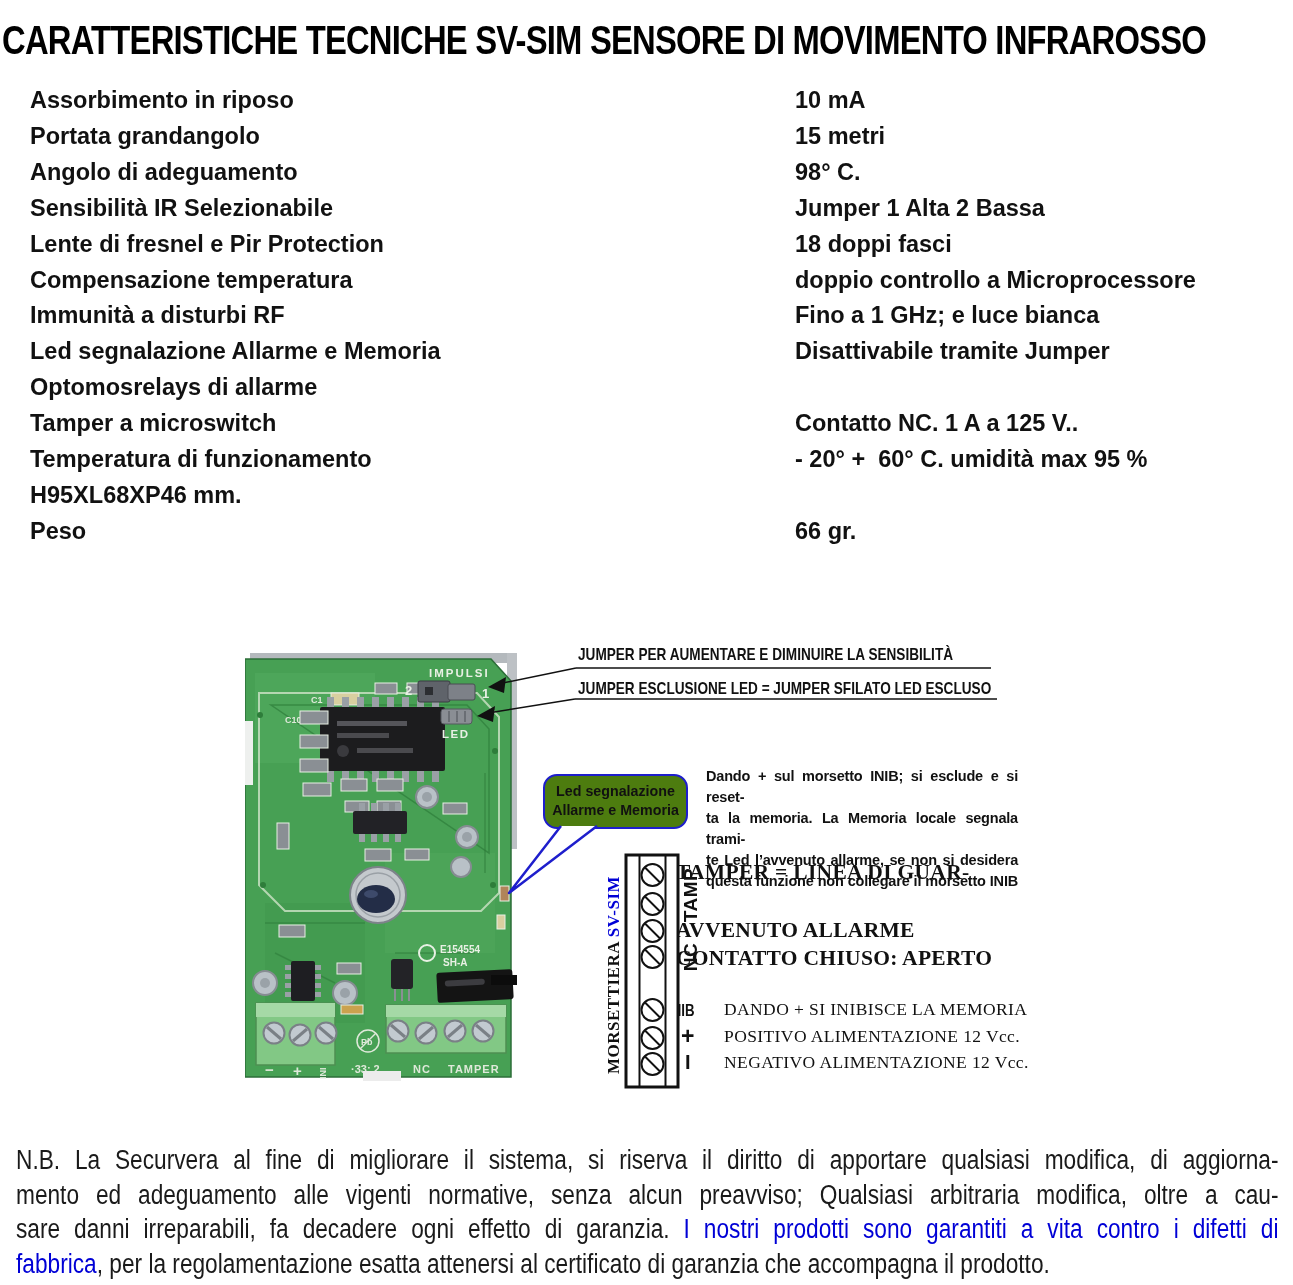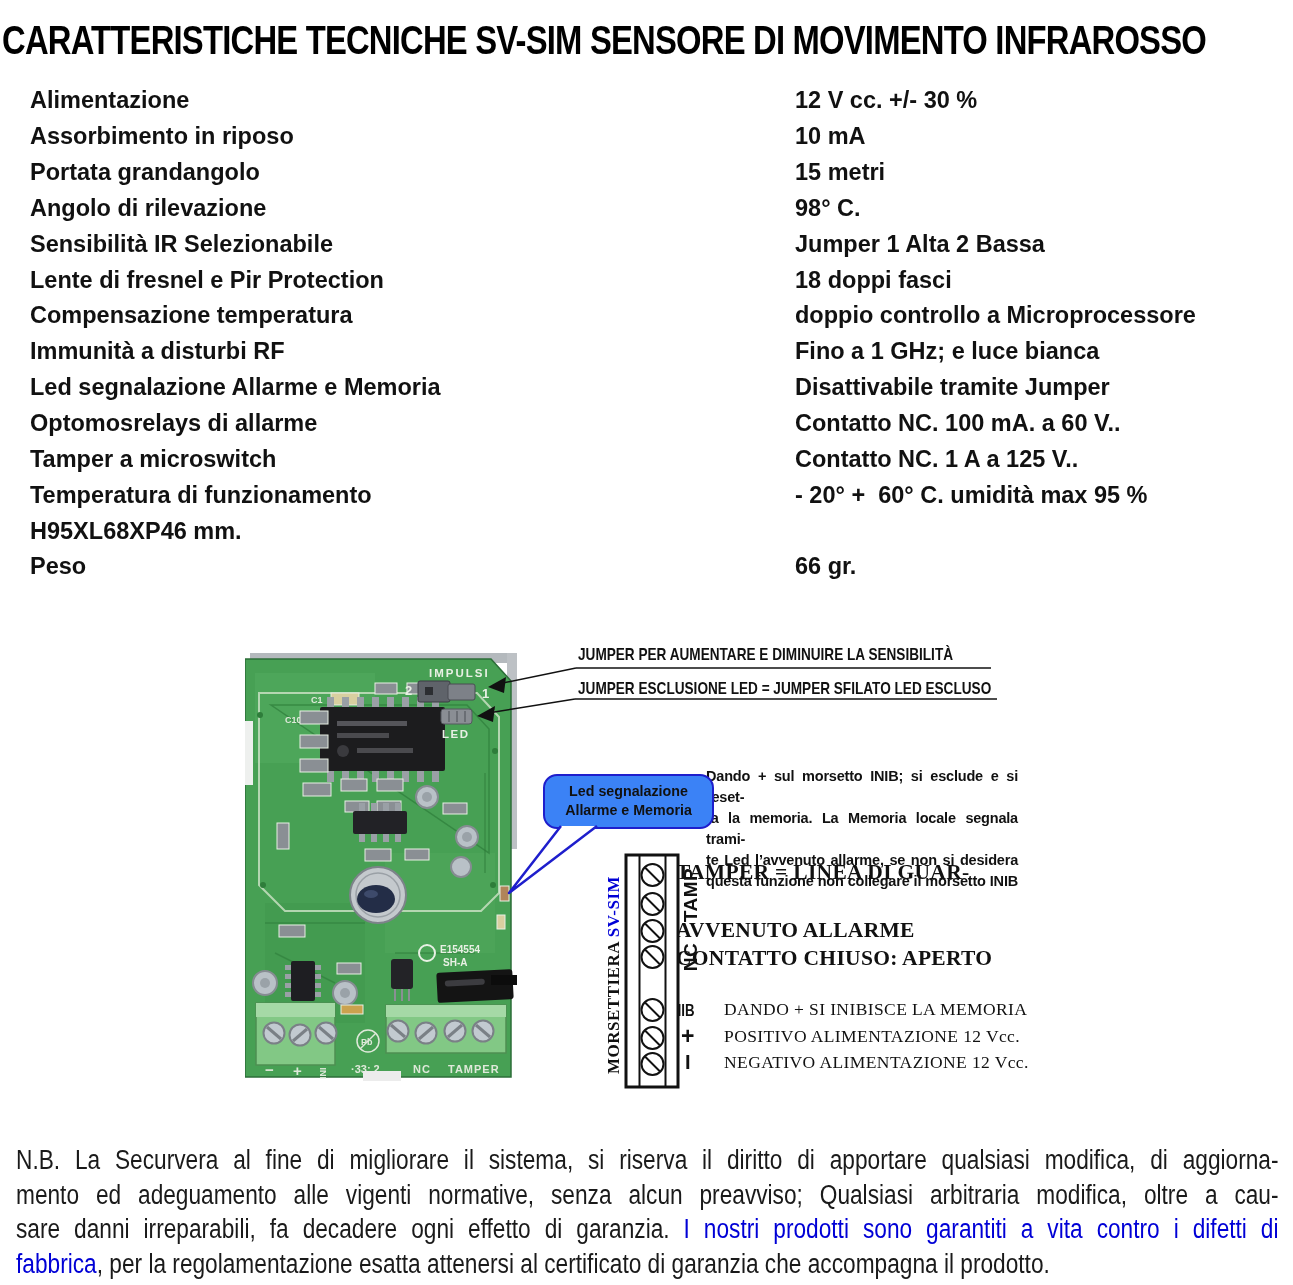--- a/index.html
+++ b/index.html
@@ -17,22 +17,22 @@
   .spec-label{width:765px;font-size:23.5px;font-weight:bold;}
   .spec-value{font-size:23.5px;font-weight:bold;white-space:pre;}
 
   
   .callout{position:absolute;font-size:17px;font-weight:bold;white-space:nowrap;
            transform:scaleX(0.80);transform-origin:left top;line-height:19px;}
   .callout1{left:578px;top:628px;}
   .callout2{left:578px;top:662px;}
 
   
-  .bubble{position:absolute;left:543px;top:757px;width:171px;height:55px;
-          border:2.5px solid #1e1ecc;border-radius:14px;background:#3b82f6;z-index:2;
+  .bubble{position:absolute;left:543px;top:757px;width:145px;height:55px;
+          border:2.5px solid #1e1ecc;border-radius:14px;background:#4d7c0f;z-index:2;
           text-align:center;padding-top:5px;box-sizing:border-box;}
   .bubble div{font-size:15px;font-weight:bold;line-height:19px;transform:scaleX(0.95);}
 
   
   .inib-note{position:absolute;left:706px;top:749px;width:312px;font-size:14.5px;
              font-weight:bold;line-height:21px;letter-spacing:-0.2px;}
   .inib-note div{text-align:justify;text-align-last:justify;}
 
   
   .serif-big{position:absolute;left:676px;font-family:"Liberation Serif",serif;
@@ -68,33 +68,29 @@
 </style>
 </head>
 <body>
 
 <div id="page">
 
   <div class="title">CARATTERISTICHE TECNICHE SV-SIM SENSORE DI MOVIMENTO INFRAROSSO</div>
 
   <div class="specs">
     <div class="spec-row">
-        <div class="spec-label">Alimentazione</div>
-        <div class="spec-value">12 V cc. +/- 30 %</div>
-      </div>
-    <div class="spec-row">
         <div class="spec-label">Assorbimento in riposo</div>
         <div class="spec-value">10 mA</div>
       </div>
     <div class="spec-row">
         <div class="spec-label">Portata grandangolo</div>
         <div class="spec-value">15 metri</div>
       </div>
     <div class="spec-row">
-        <div class="spec-label">Angolo di rilevazione</div>
+        <div class="spec-label">Angolo di adeguamento</div>
         <div class="spec-value">98° C.</div>
       </div>
     <div class="spec-row">
         <div class="spec-label">Sensibilità IR Selezionabile</div>
         <div class="spec-value">Jumper 1 Alta 2 Bassa</div>
       </div>
     <div class="spec-row">
         <div class="spec-label">Lente di fresnel e Pir Protection</div>
         <div class="spec-value">18 doppi fasci</div>
       </div>
@@ -105,21 +101,20 @@
     <div class="spec-row">
         <div class="spec-label">Immunità a disturbi RF</div>
         <div class="spec-value">Fino a 1 GHz; e luce bianca</div>
       </div>
     <div class="spec-row">
         <div class="spec-label">Led segnalazione Allarme e Memoria</div>
         <div class="spec-value">Disattivabile tramite Jumper</div>
       </div>
     <div class="spec-row">
         <div class="spec-label">Optomosrelays di allarme</div>
-        <div class="spec-value">Contatto NC. 100 mA. a 60 V..</div>
       </div>
     <div class="spec-row">
         <div class="spec-label">Tamper a microswitch</div>
         <div class="spec-value">Contatto NC. 1 A a 125 V..</div>
       </div>
     <div class="spec-row">
         <div class="spec-label">Temperatura di funzionamento</div>
         <div class="spec-value">- 20° +  60° C. umidità max 95 %</div>
       </div>
     <div class="spec-row">

